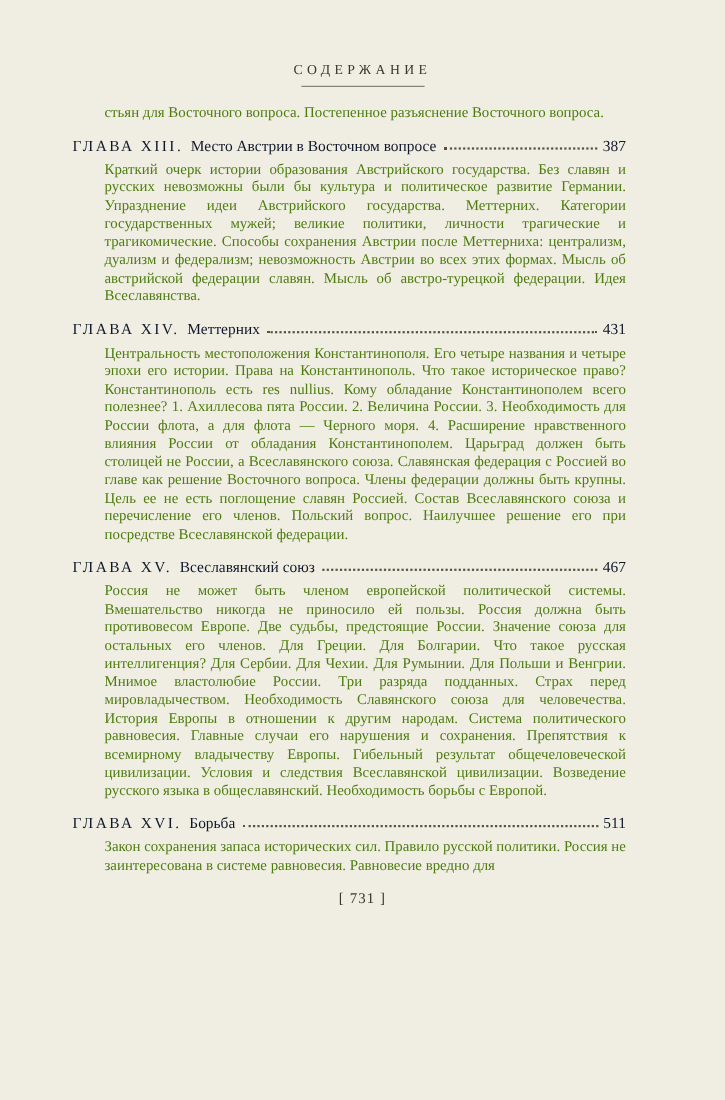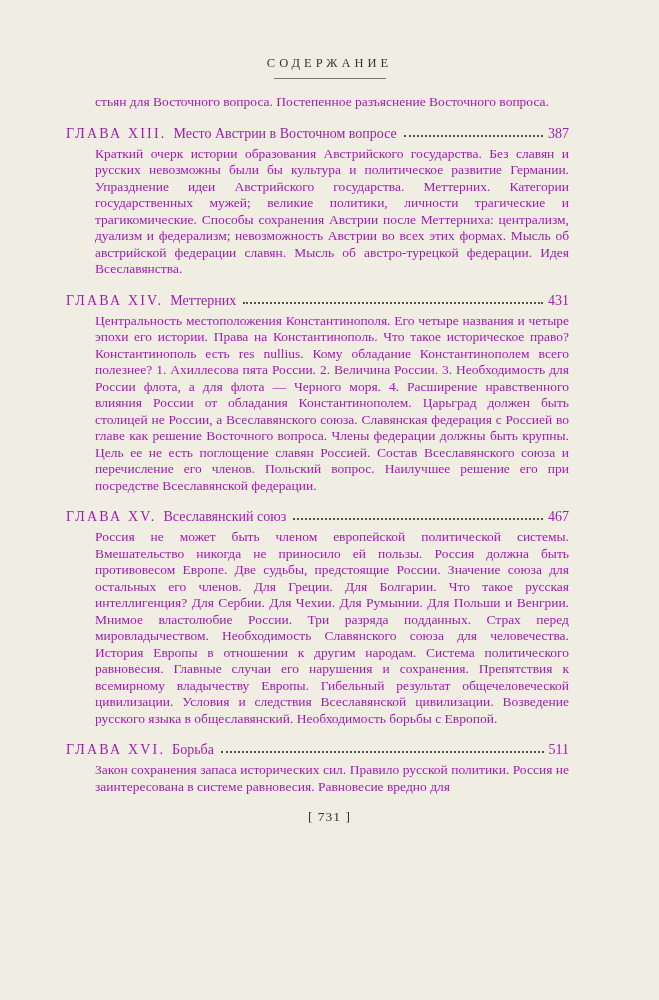--- a/index.html
+++ b/index.html
@@ -27,31 +27,31 @@
     width: 112px; height: 1px;
     background: #7b7869;
     margin: 7px auto 0;
   }
   .summary {
     font-size: 13.5px;
     line-height: 16.5px;
     text-align: justify;
     margin: 3px 0 0;
     padding-left: 29px;
-    color: #a21caf;
+    color: #4d7c0f;
   }
   .intro { margin-top: 15px; }
   .chapter { margin-top: 13px; }
   .chapter-line {
     display: flex;
     align-items: baseline;
     font-size: 14px;
     line-height: 19px;
     white-space: nowrap;
-    color: #a21caf;
+    color: #0f172a;
   }
   .chapter-label { letter-spacing: 2.2px; }
   .chapter-title { margin-left: 7px; }
   .leader {
     flex: 1 1 auto;
     min-width: 18px;
     margin: 0 5px 0 7px;
     border-bottom: 2px dotted #55513f;
     transform: translateY(-1px);
   }

